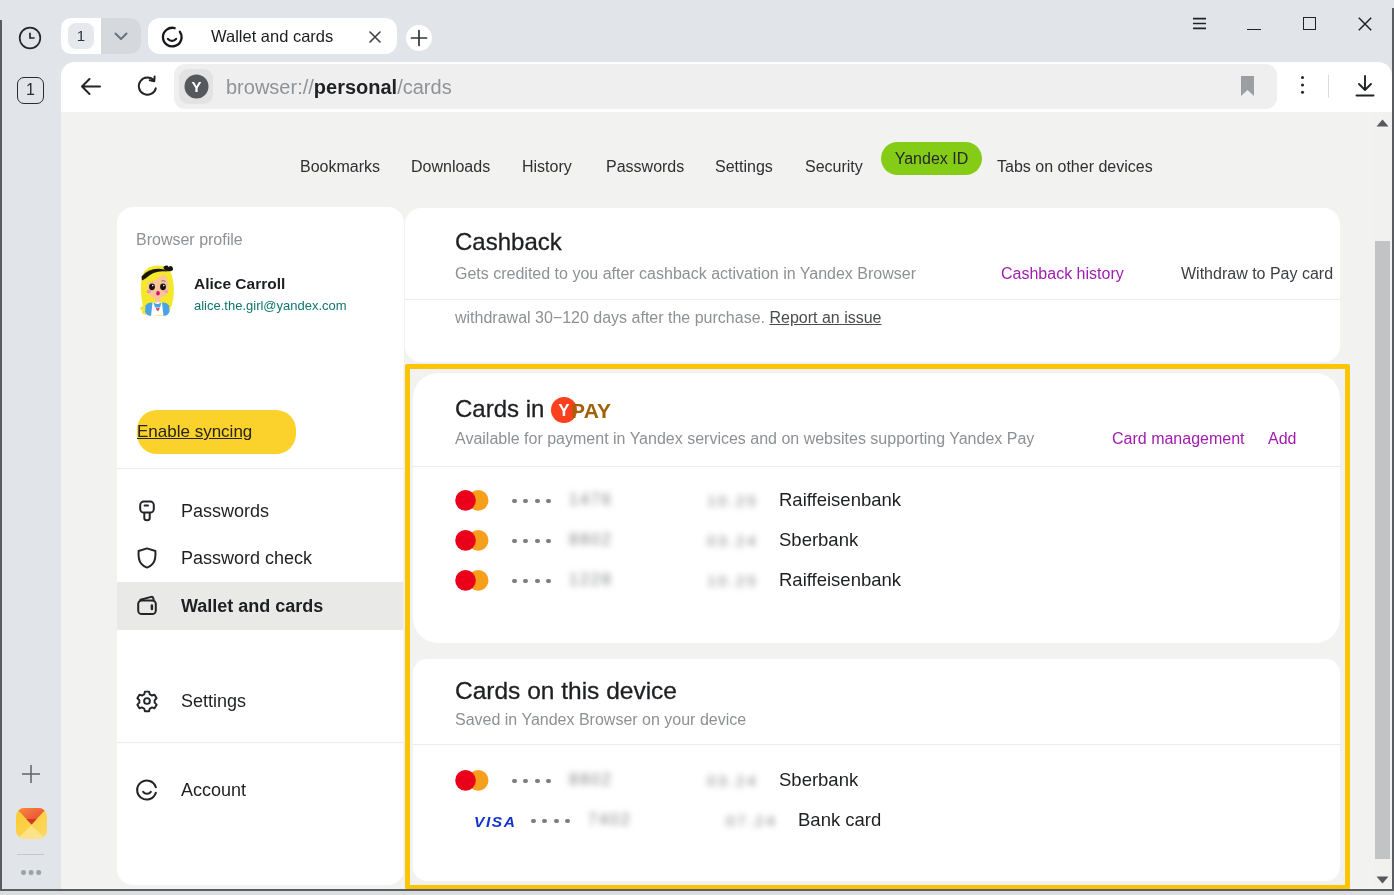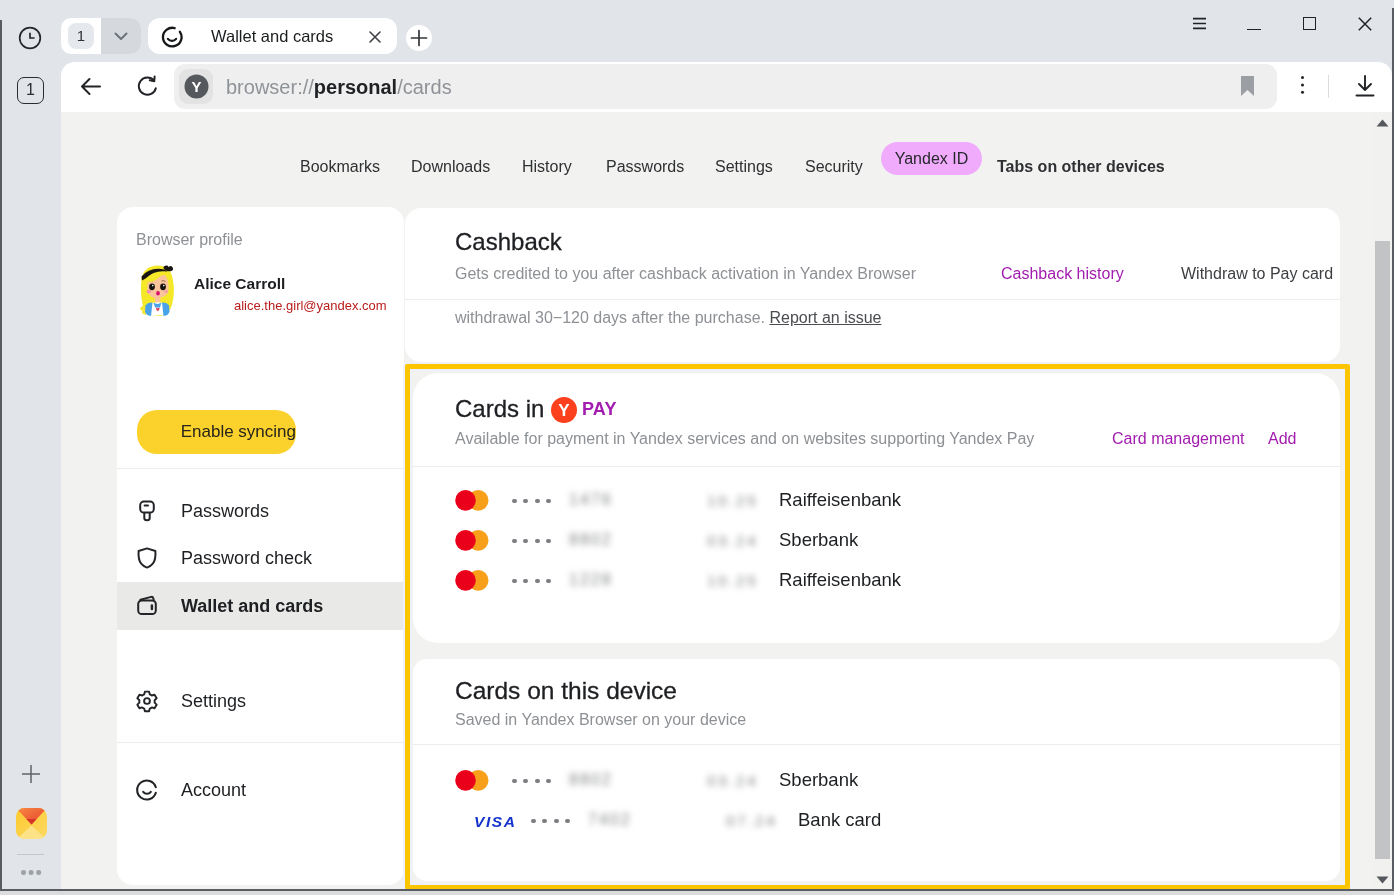--- a/index.html
+++ b/index.html
@@ -18,31 +18,31 @@
   #urlfield { left:174px; top:64px; width:1103px; height:45px; background:#efefef; border-radius:11px; }
   #urltext { left:226px; top:62px; height:50px; line-height:50px; font-size:20px; color:#8f9398; }
   #urltext b { color:#1f2124; font-weight:700; }
   #ychip { left:179px; top:69px; width:34px; height:35px; background:#e3e3e3; border-radius:9px; }
 
   
   #content { left:61px; top:112px; width:1331px; height:779px; background:#f2f2f0; }
 
   
   .nav { position:absolute; top:156px; height:22px; line-height:22px; font-size:16px; color:#2e3033; }
-  #pill { left:881px; top:142px; width:101px; height:33px; background:#f0abfc; border-radius:17px; }
+  #pill { left:881px; top:142px; width:101px; height:33px; background:#84cc16; border-radius:17px; }
   #pill span { display:block; text-align:center; line-height:33px; font-size:16px; color:#26282b; }
 
   
   #lpanel { left:117px; top:207px; width:287px; height:678px; background:#fff; border-radius:16px; }
   .lp-div { position:absolute; left:0; width:287px; height:1px; background:#ececea; }
   #bprof { left:19px; top:24px; font-size:16px; color:#8d9094; }
   #aname { left:77px; top:68px; font-size:15.5px; font-weight:700; color:#1c1e21; }
-  #amail { left:77px; top:91px; font-size:13px; color:#b91c1c;margin-left:40px; }
+  #amail { left:77px; top:91px; font-size:13px; color:#0f766e; }
   #synctext { left:21px; top:124px; font-size:16px; line-height:23px; color:#212325; }
-  #syncbtn { left:20px; top:203px; width:159px; height:44px; background:#fbd22c; border-radius:20px; text-align:right; line-height:44px; font-size:17px; color:#26241c; }
+  #syncbtn { left:20px; top:203px; width:159px; height:44px; background:#fbd22c; border-radius:20px; text-align:left; line-height:44px; font-size:17px; color:#26241c;text-decoration:underline; }
 
   .mrow { position:absolute; left:0; width:287px; height:48px; }
   .mrow .mic { position:absolute; left:18px; top:12px; width:24px; height:24px; }
   .mrow .mtx { position:absolute; left:64px; top:13px; font-size:18px; color:#1d1f22; line-height:22px; }
   .mrow.sel { background:#e9e9e7; }
   .mrow.sel .mtx { font-weight:700; }
 
   
   #cashcard { left:405px; top:208px; width:935px; height:154px; background:#fff; border-radius:16px; }
   .ctitle { position:absolute; font-size:24px; color:#1d1f22; -webkit-text-stroke:0.3px #1d1f22; }
@@ -167,21 +167,21 @@
 
 <span class="nav" style="left:300px;">Bookmarks</span>
 <span class="nav" style="left:411px;">Downloads</span>
 <span class="nav" style="left:522px;">History</span>
 <span class="nav" style="left:606px;">Passwords</span>
 <span class="nav" style="left:715px;">Settings</span>
 <span class="nav" style="left:805px;">Security</span>
 <div id="pill" class="abs">
     <span>Yandex ID</span>
   </div>
-<span class="nav" style="left:997px;font-weight:bold;">Tabs on other devices</span>
+<span class="nav" style="left:997px;">Tabs on other devices</span>
 
 <div id="lpanel" class="abs">
   <div id="bprof" class="abs">Browser profile</div>
   <div class="abs" id="avatar" style="left:20px;top:57px;width:40px;height:54px;">
     <svg width="40" height="54" viewBox="0 0 40 54">
       <path d="M9 51 Q3.5 50 5.5 46.5 Q1 45.5 4.5 42.5 Q7.5 40.5 9.5 43.5 Z" fill="#f3e73a"></path>
       <path d="M20 1.5 Q33 1.5 35.5 14 Q38 26 36 36 Q34.5 46 29 50 Q25 52.5 20.5 52 L13 50.5 Q7 48 5.5 40 Q3 28 4.5 15 Q6.5 2.5 20 1.5 Z" fill="#f5e829"></path>
       <path d="M20 8.5 Q29 8.5 31 17 Q33 25.5 29.5 30.5 Q26 34.8 16.5 33.8 Q10.5 32 10.3 23.5 Q10.2 10.5 20 8.5 Z" fill="#fbc49b"></path>
       <ellipse cx="15" cy="22.8" rx="2.9" ry="3.4" fill="#16130f"></ellipse>
       <ellipse cx="26" cy="22.8" rx="2.9" ry="3.4" fill="#16130f"></ellipse>
@@ -256,21 +256,21 @@
 </div>
 
 <div id="ybox" class="abs"></div>
 
 <div id="paycard" class="abs">
   <div class="ctitle" style="left:42px;top:22px;">Cards in</div>
   <svg class="abs" style="left:138px;top:24px;" width="26" height="26" viewBox="0 0 26 26">
     <circle cx="13" cy="13" r="13" fill="#fc3f1d"></circle>
     <text x="13" y="19" text-anchor="middle" font-family="Liberation Sans" font-weight="bold" font-size="17" fill="#fff">Y</text>
   </svg>
-  <div class="abs" style="left:169px;top:26px;font-size:18px;font-weight:700;color:#a21caf;letter-spacing:0.2px;">PAY</div>
+  <div class="abs" style="left:158px;top:26px;font-size:21px;font-weight:700;color:#a16207;letter-spacing:0.2px;">PAY</div>
   <div class="csub" style="left:42px;top:57px;">Available for payment in Yandex services and on websites supporting Yandex Pay</div>
   <div class="clink" style="left:699px;top:57px;">Card management</div>
   <div class="clink" style="left:855px;top:57px;">Add</div>
   <div class="cardline" style="top:93px;"></div>
   <div class="crow" style="top:108px;">
     <svg class="mc" width="34" height="21" viewBox="0 0 34 21">
         <circle cx="23.2" cy="10.4" r="10.3" fill="#f79e1b"></circle>
         <circle cx="10.5" cy="10.4" r="10.3" fill="#eb001b"></circle>
       </svg>
     <span class="dots"><i></i><i></i><i></i><i></i></span>

